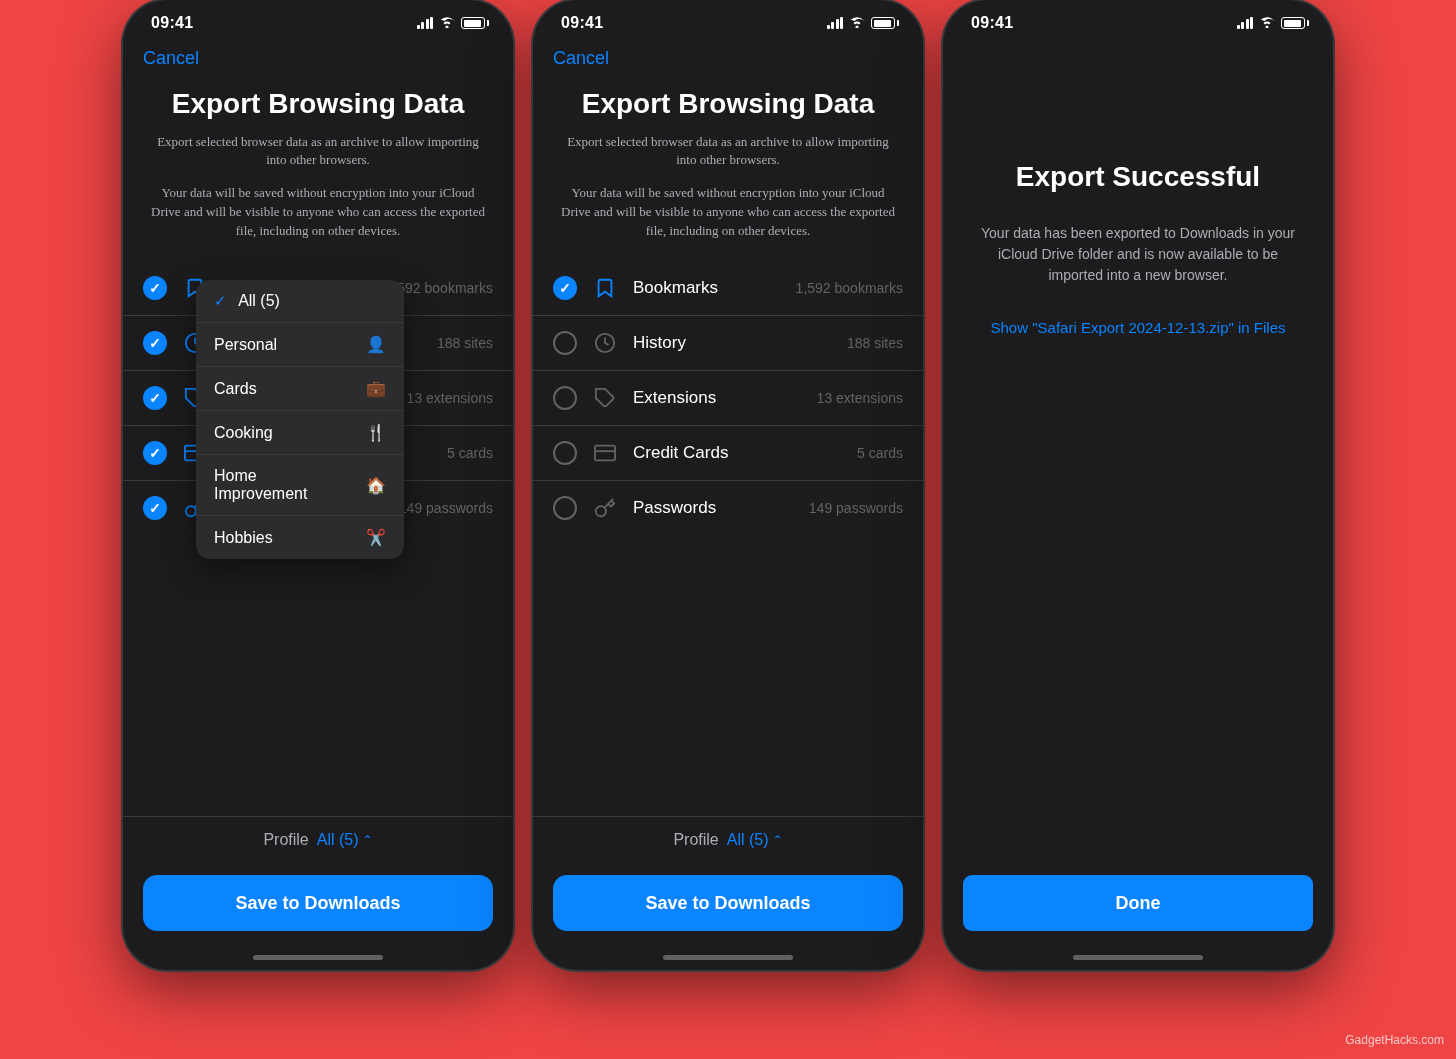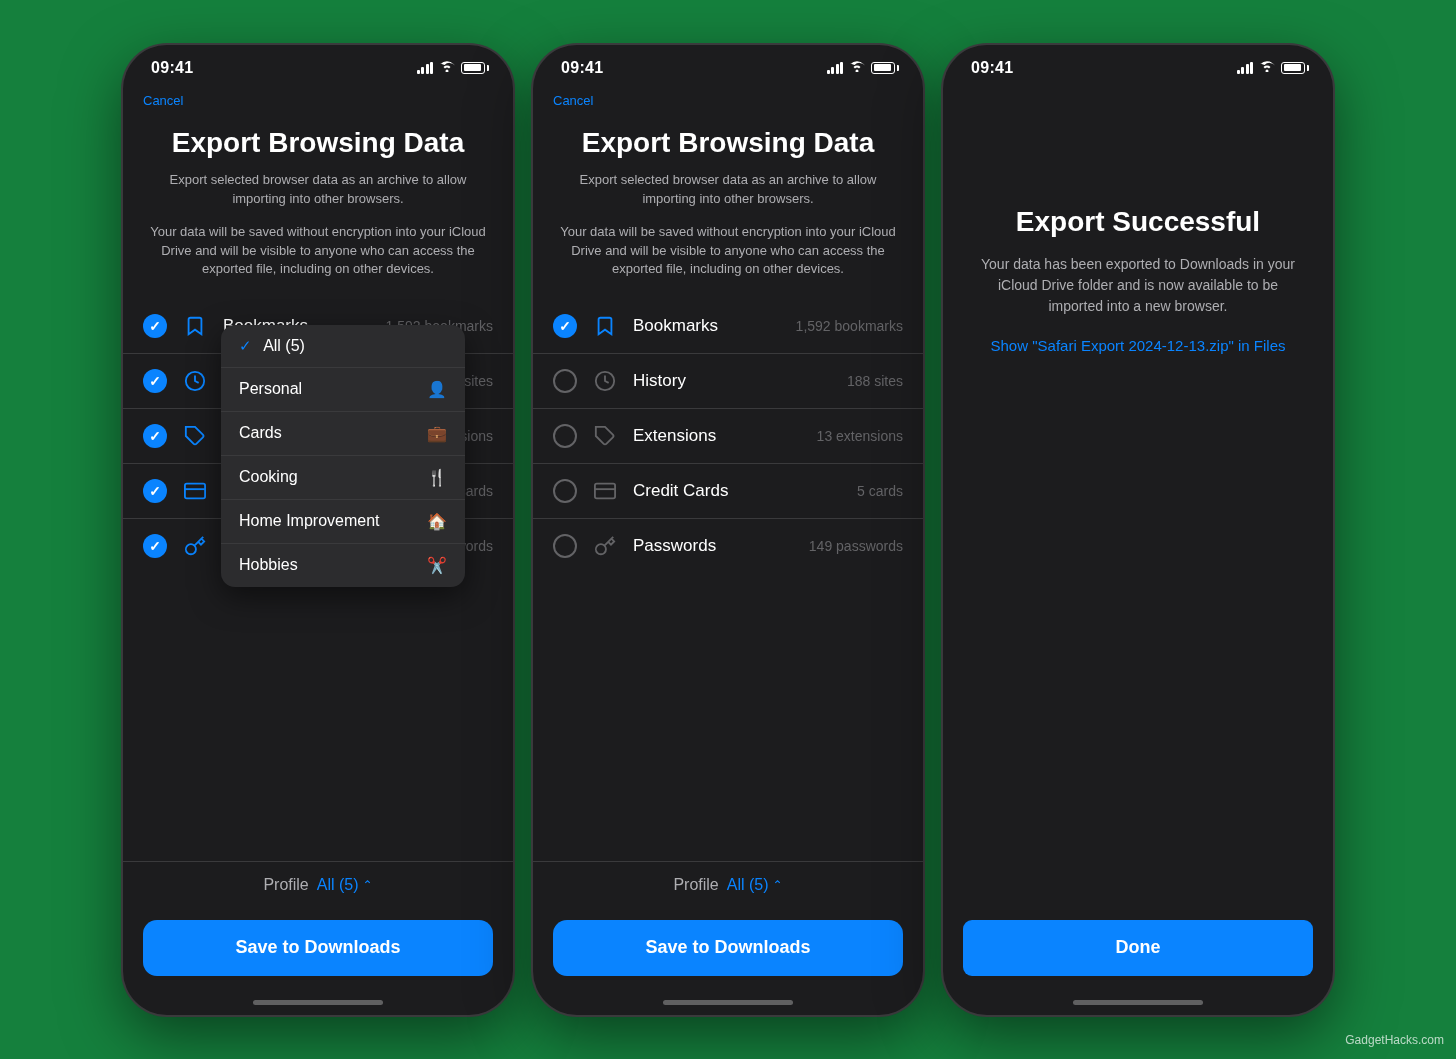--- a/index.html
+++ b/index.html
@@ -80,41 +80,42 @@
       border-radius: 0 1px 1px 0;
     }
     .battery-fill {
       height: 100%;
       background: white;
       border-radius: 1px;
       width: 90%;
     }
     .cancel-btn {
       color: #0a84ff;
-      font-size: 13px;
+      font-size: 18px;
       font-weight: 400;
       padding: 8px 20px;
       cursor: pointer;
       text-align: left;
     }
     .page-title {
       font-size: 28px;
       font-weight: 700;
       color: #ffffff;
       text-align: center;
       padding: 10px 30px 8px;
       line-height: 1.2;
     }
     .page-subtitle {
       font-size: 13px;
       color: #aeaeb2;
       text-align: center;
       padding: 4px 24px;
       line-height: 1.45;
       margin-bottom: 6px;
+      font-family: Liberation Serif, serif;
     }
     .items-list {
       flex: 1;
       padding: 10px 0;
       overflow: hidden;
     }
     .list-item {
       display: flex;
       align-items: center;
       padding: 13px 20px;
@@ -202,26 +203,26 @@
       background: #ffffff;
       border-radius: 3px;
       margin: 4px auto 10px;
       opacity: 0.3;
       flex-shrink: 0;
     }
     
     .dropdown-menu {
       position: absolute;
       top: 280px;
-      left: 98px;
+      left: 73px;
       background: #2c2c2e;
       border-radius: 14px;
       overflow: hidden;
       z-index: 10;
-      width: 244px;
+      width: 208px;
       box-shadow: 0 10px 30px rgba(0,0,0,0.5);
     }
     .dropdown-item {
       display: flex;
       align-items: center;
       justify-content: space-between;
       padding: 12px 18px;
       font-size: 16px;
       color: #ffffff;
     }
@@ -287,21 +288,21 @@
     .phone-content-wrapper {
       flex: 1;
       display: flex;
       flex-direction: column;
       overflow: hidden;
     }
   </style>
 </head>
 <body>
 
-<div style="position:relative; width:1456px; height:1059px; background:#15803d; border-radius:0; display:flex; align-items:center; justify-content:center;">
+<div style="position:relative; width:1456px; height:1059px; background:#ef4444; border-radius:0; display:flex; align-items:flex-start; justify-content:center;">
 
   <div style="display:flex; gap:20px; align-items:center; justify-content:center;">
 
     <div class="phone-frame">
 
       <div class="status-bar">
         <span class="status-time">09:41</span>
         <div class="status-icons">
           <div class="signal-bars">
             <div class="signal-bar" style="height:4px;"></div>
@@ -553,21 +554,21 @@
                 <path d="M8 9.5a1.5 1.5 0 100 3 1.5 1.5 0 000-3zm-3.5-2.5a5 5 0 017 0l-1.5 1.5a3 3 0 00-4 0L4.5 7zm-3-3a9 9 0 0113 0L16 5.5a7 7 0 00-10.5-.5L1.5 3.5z"></path>
               </svg>
           </span>
           <div class="battery-icon">
             <div class="battery-fill"></div>
           </div>
         </div>
       </div>
 
       <div class="phone-content-wrapper" style="justify-content: flex-start;">
-        <div style="flex:1; display:flex; flex-direction:column; align-items:center; justify-content:flex-start; padding-top: 80px;">
+        <div style="flex:1; display:flex; flex-direction:column; align-items:center; justify-content:flex-start; padding-top: 80px; gap: 13px;">
           <div class="success-title">Export Successful</div>
           <div class="success-subtitle">Your data has been exported to Downloads in your iCloud Drive folder and is now available to be imported into a new browser.</div>
           <div class="success-link">Show "Safari Export 2024-12-13.zip" in Files</div>
         </div>
 
         <button class="save-btn done-btn">Done</button>
         <div class="home-indicator"></div>
       </div>
     </div>
 

